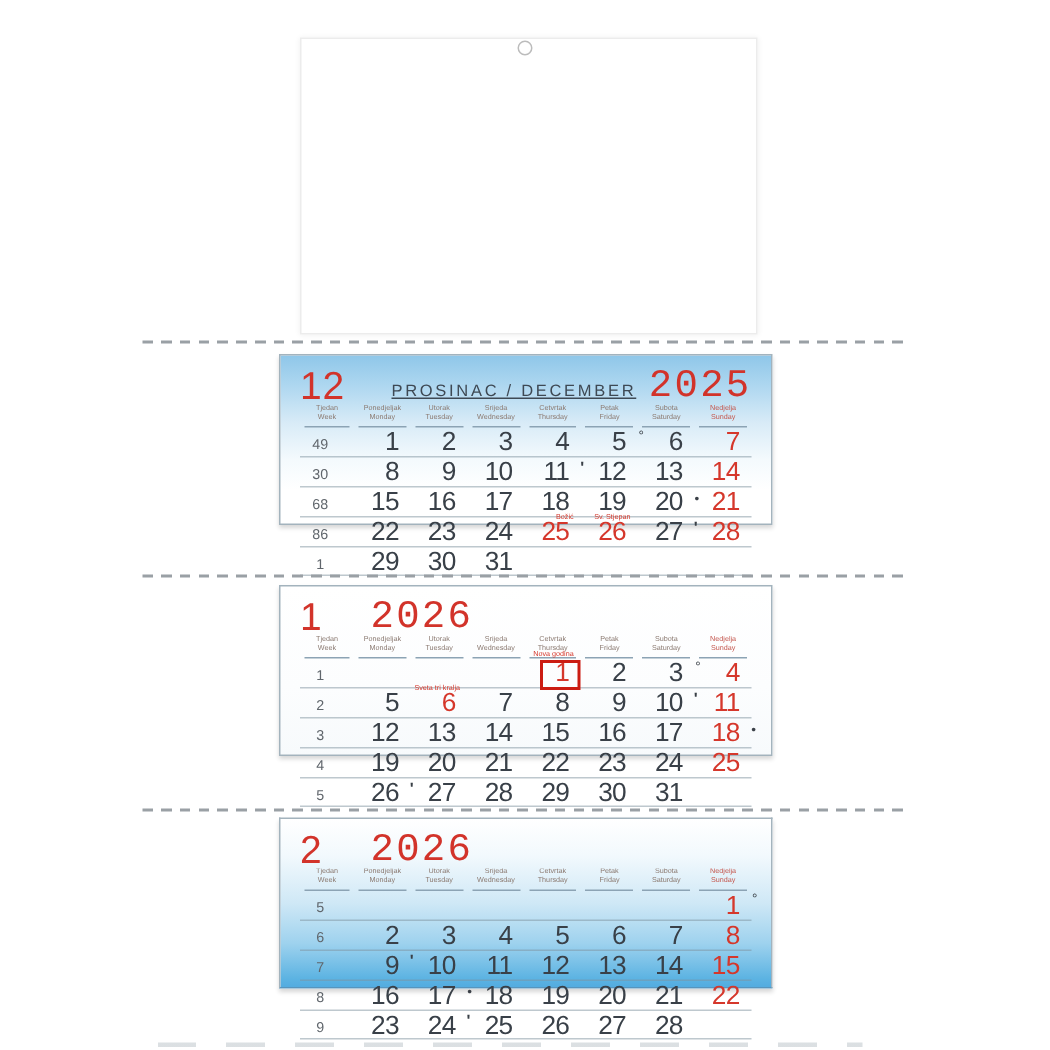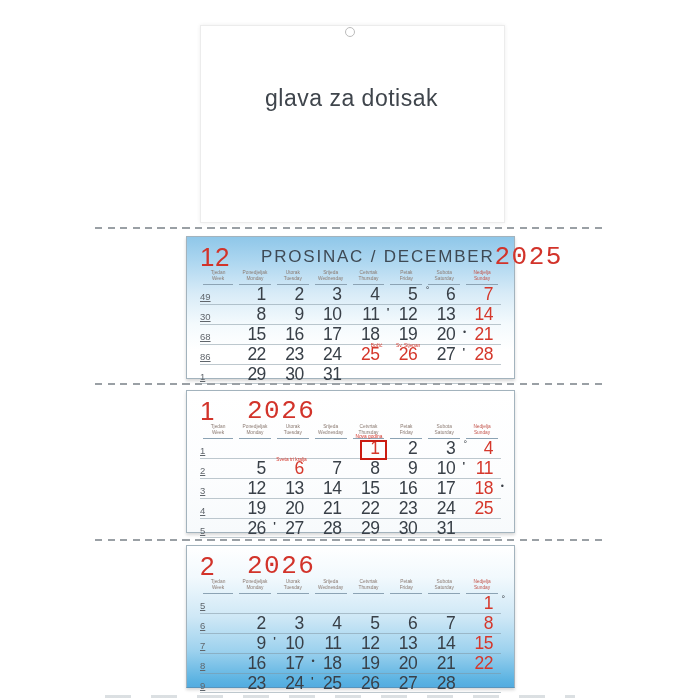--- a/index.html
+++ b/index.html
@@ -17,41 +17,41 @@
   
   .perf{position:absolute;left:95px;width:510px;height:2.4px;
     background:repeating-linear-gradient(90deg,#9aa0a5 0 7px,transparent 7px 12.5px);}
   .perf1{top:227px}.perf2{top:383px}.perf3{top:539px}
 
   
   .bottom-hint{position:absolute;left:105px;top:695px;width:470px;height:3px;
     background:repeating-linear-gradient(90deg,rgba(190,198,203,0.55) 0 26px,transparent 26px 46px);}
 
   
-  .panel{position:absolute;left:186px;width:329px;height:143px;border:1px solid #a3b3bd;
+  .panel{position:absolute;left:186px;width:329px;height:114px;border:1px solid #a3b3bd;
     box-shadow:0 2px 3px rgba(0,0,0,0.16);box-sizing:border-box;}
   .panel-dec{top:236px;background:linear-gradient(180deg,#8fc7e9 0%,#aed7f0 18%,#d8ebf7 40%,#f4fafd 62%,#ffffff 80%,#ffffff 100%);}
   .panel-jan{top:390px;background:linear-gradient(180deg,#ffffff 0%,#fcfdfe 60%,#f7fafc 100%);}
   .panel-feb{top:545px;background:linear-gradient(180deg,#ffffff 0%,#f2f9fd 22%,#cfe8f6 50%,#9ed2ee 74%,#5cb3e2 95%,#53ace0 100%);border-bottom-color:#5795bd;}
 
   .month-header{display:flex;align-items:flex-end;padding:5px 13px 0 13px;height:27px;box-sizing:content-box;}
   .mnum{min-width:47px;font-size:26px;line-height:0.9;color:#d2332a;letter-spacing:0.5px;}
-  .mtitle{flex:1;font-size:17px;letter-spacing:1.8px;color:#3e4954;padding:0 0 2px 14px;white-space:nowrap;}
+  .mtitle{flex:1;font-size:11px;letter-spacing:1.8px;color:#3e4954;padding:0 0 2px 14px;white-space:nowrap;text-decoration:underline;}
   .myear{font-size:26px;line-height:0.9;color:#d2332a;letter-spacing:1.5px;font-family:Liberation Mono, monospace;}
 
   .dow-row{display:grid;grid-template-columns:36px repeat(7,1fr);padding:1px 13px 0 13px;height:15px;}
   .dow{margin:0 3px;text-align:center;font-size:4.8px;line-height:1.15;color:#8b7a71;
     border-bottom:1px solid #8ca3b4;padding-bottom:1.5px;overflow:hidden;white-space:nowrap;}
   .dow.sun{color:#c4574e;}
   .dow span{display:block;}
 
   .weeks{padding:0 13px;}
   .wrow{display:grid;grid-template-columns:36px repeat(7,1fr);height:18.9px;align-items:end;
     border-bottom:1px solid rgba(125,145,158,0.5);}
-  .wnum{font-size:9.5px;color:#60666c;text-align:left;padding:0 9px 3px 0;line-height:1;text-decoration:underline;}
+  .wnum{font-size:9.5px;color:#60666c;text-align:center;padding:0 9px 3px 0;line-height:1;}
   .cell{position:relative;text-align:right;padding:0 8px 1px 0;height:18.9px;
     display:flex;align-items:flex-end;justify-content:flex-end;}
   .num{font-size:17.5px;line-height:1;letter-spacing:-0.5px;color:#394048;}
   .num.red{color:#d5372b;}
   .moon{position:absolute;line-height:1;color:#3a4047;}
   .m-ap{right:-2px;top:2px;font-size:11px;font-weight:bold;}
   .m-dot{right:-3px;top:3px;font-size:9px;}
   .m-ring{right:-4px;top:1px;font-size:9px;}
   .holiday{position:absolute;right:5px;top:-1px;font-size:4.8px;line-height:1;color:#d5372b;white-space:nowrap;}
   .cell.boxed .holiday{top:-4px;}
@@ -59,21 +59,20 @@
     border:2.5px solid #cb1c12;box-sizing:border-box;}
 </style>
 </head>
 <body>
 
 <div class="stage">
 
   <div class="header-card"></div>
   <div class="hole"></div>
   <div class="header-text">
-    <div>glava za dotisak</div>
   </div>
 
   <div class="perf perf1"></div>
 
   <div class="panel panel-dec">
     <div class="month-header">
       <div class="mnum">12</div>
       <div class="mtitle">PROSINAC / DECEMBER</div>
       <div class="myear">2025</div>
     </div>

